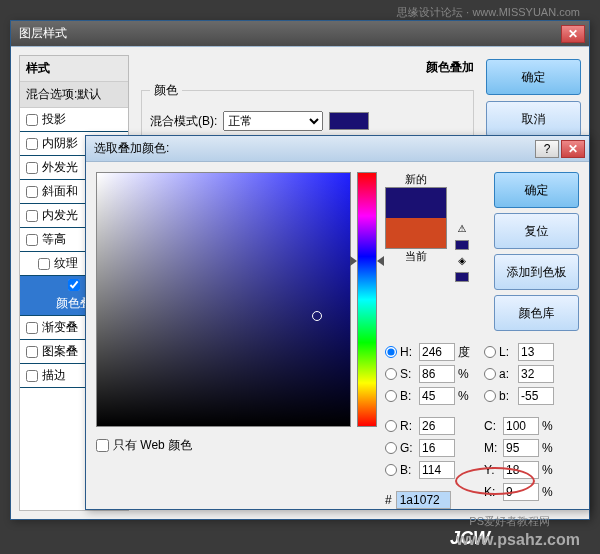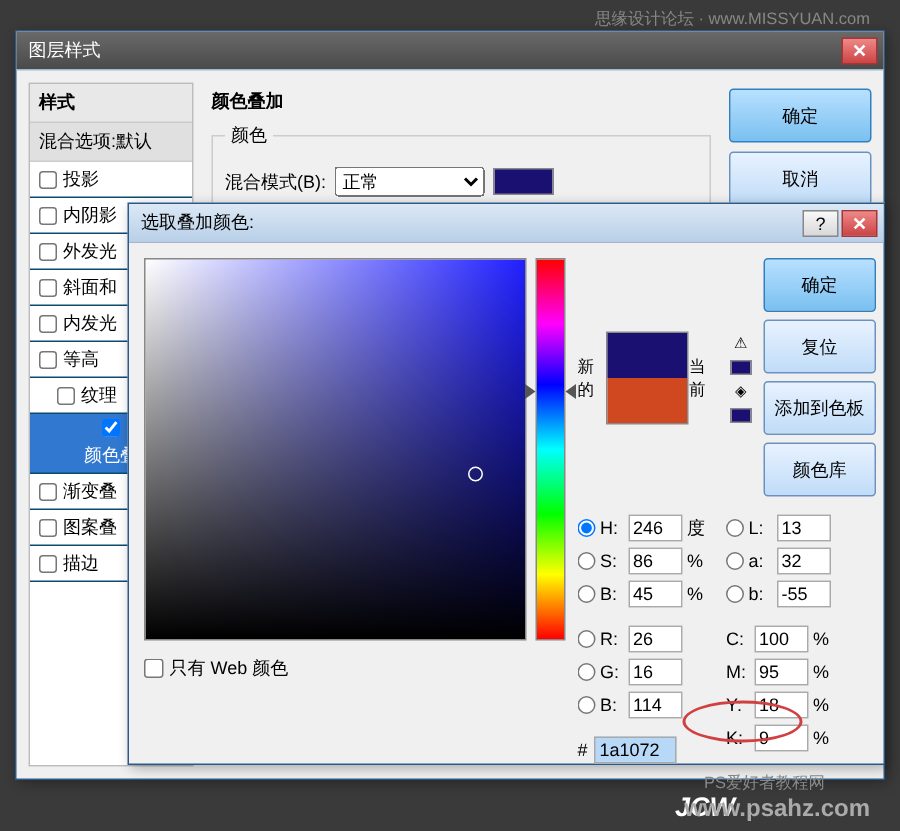--- a/index.html
+++ b/index.html
@@ -22,21 +22,21 @@
 
 .ls-body { display: flex; height: calc(100% - 26px); padding: 8px; gap: 8px; }
 .ls-sidebar { width: 110px; border: 1px solid #bbb; background: #fff; }
 .ls-sidebar-header { background: #e8e8e8; padding: 4px 6px; border-bottom: 1px solid #ccc; font-weight: bold; }
 .ls-sidebar-sub { background: #e0e0e0; padding: 4px 6px; border-bottom: 1px solid #ccc; }
 .ls-item { display: flex; align-items: center; padding: 3px 6px; gap: 4px; border-bottom: 1px solid #0c4a6e; }
 .ls-item.selected { background: #3078d0; color: #fff; flex-direction: column; }
 .ls-item input[type=checkbox] { width: 12px; height: 12px; }
 
 .ls-main { flex: 1; padding: 4px; }
-.ls-section-title { font-weight: bold; margin-bottom: 6px; }
+.ls-section-title { font-weight: bold; margin-bottom: 6px; text-align: right; }
 .ls-fieldset { border: 1px solid #ccc; padding: 8px; }
 .ls-legend { padding: 0 4px; }
 .ls-row { display: flex; align-items: center; gap: 6px; margin: 4px 0; }
 .ls-row select { width: 100px; height: 20px; }
 .ls-color-swatch { width: 40px; height: 18px; border: 1px solid #888; background: #1a1072; }
 
 .ls-buttons { width: 95px; display: flex; flex-direction: column; gap: 6px; padding-top: 4px; }
 
 .btn { height: 36px; border: 1px solid #6a92c0; background: linear-gradient(#e8f2ff, #c0dcf8); border-radius: 3px; cursor: pointer; display: flex; align-items: center; justify-content: center; }
 .btn.primary { background: linear-gradient(#b8e0ff, #7ac0f0); border-color: #3080c0; }
@@ -45,21 +45,21 @@
 .cp-left { display: flex; gap: 6px; }
 .cp-field { width: 255px; height: 255px; background: linear-gradient(to bottom, rgba(0,0,0,0) 0%, rgba(0,0,0,1) 100%), linear-gradient(to right, #fff 0%, #2020ff 100%); border: 1px solid #888; position: relative; }
 .cp-field-cursor { position: absolute; width: 10px; height: 10px; border: 1px solid #fff; border-radius: 50%; left: 215px; top: 138px; }
 .cp-hue { width: 20px; height: 255px; background: linear-gradient(to bottom, #ff0000 0%, #ff00ff 17%, #0000ff 33%, #00ffff 50%, #00ff00 67%, #ffff00 83%, #ff0000 100%); border: 1px solid #888; position: relative; }
 .cp-hue-arrow { position: absolute; right: -8px; top: 83px; width: 0; height: 0; border-top: 5px solid transparent; border-bottom: 5px solid transparent; border-right: 7px solid #555; }
 .cp-hue-arrow.left { left: -8px; right: auto; border-right: none; border-left: 7px solid #555; }
 .cp-webonly { margin-top: 10px; display: flex; align-items: center; gap: 4px; }
 
 .cp-right { flex: 1; display: flex; flex-direction: column; }
 .cp-preview-row { display: flex; gap: 8px; margin-bottom: 8px; }
-.cp-preview-box { display: flex; flex-direction: row; align-items: center; }
+.cp-preview-box { display: flex; flex-direction: column; align-items: center; }
 .cp-preview { width: 62px; height: 62px; border: 1px solid #888; display: flex; flex-direction: column; }
 .cp-preview-new { flex: 1; background: #1a1072; }
 .cp-preview-cur { flex: 1; background: #d04820; }
 .cp-preview-label { font-size: 11px; }
 .cp-warn-icons { display: flex; flex-direction: column; gap: 4px; justify-content: center; }
 .cp-warn-icon { width: 14px; height: 14px; display: flex; align-items: center; justify-content: center; font-size: 10px; }
 .cp-tiny-swatch { width: 14px; height: 10px; border: 1px solid #888; }
 
 .cp-buttons { display: flex; flex-direction: column; gap: 5px; width: 85px; margin-left: auto; }
 

